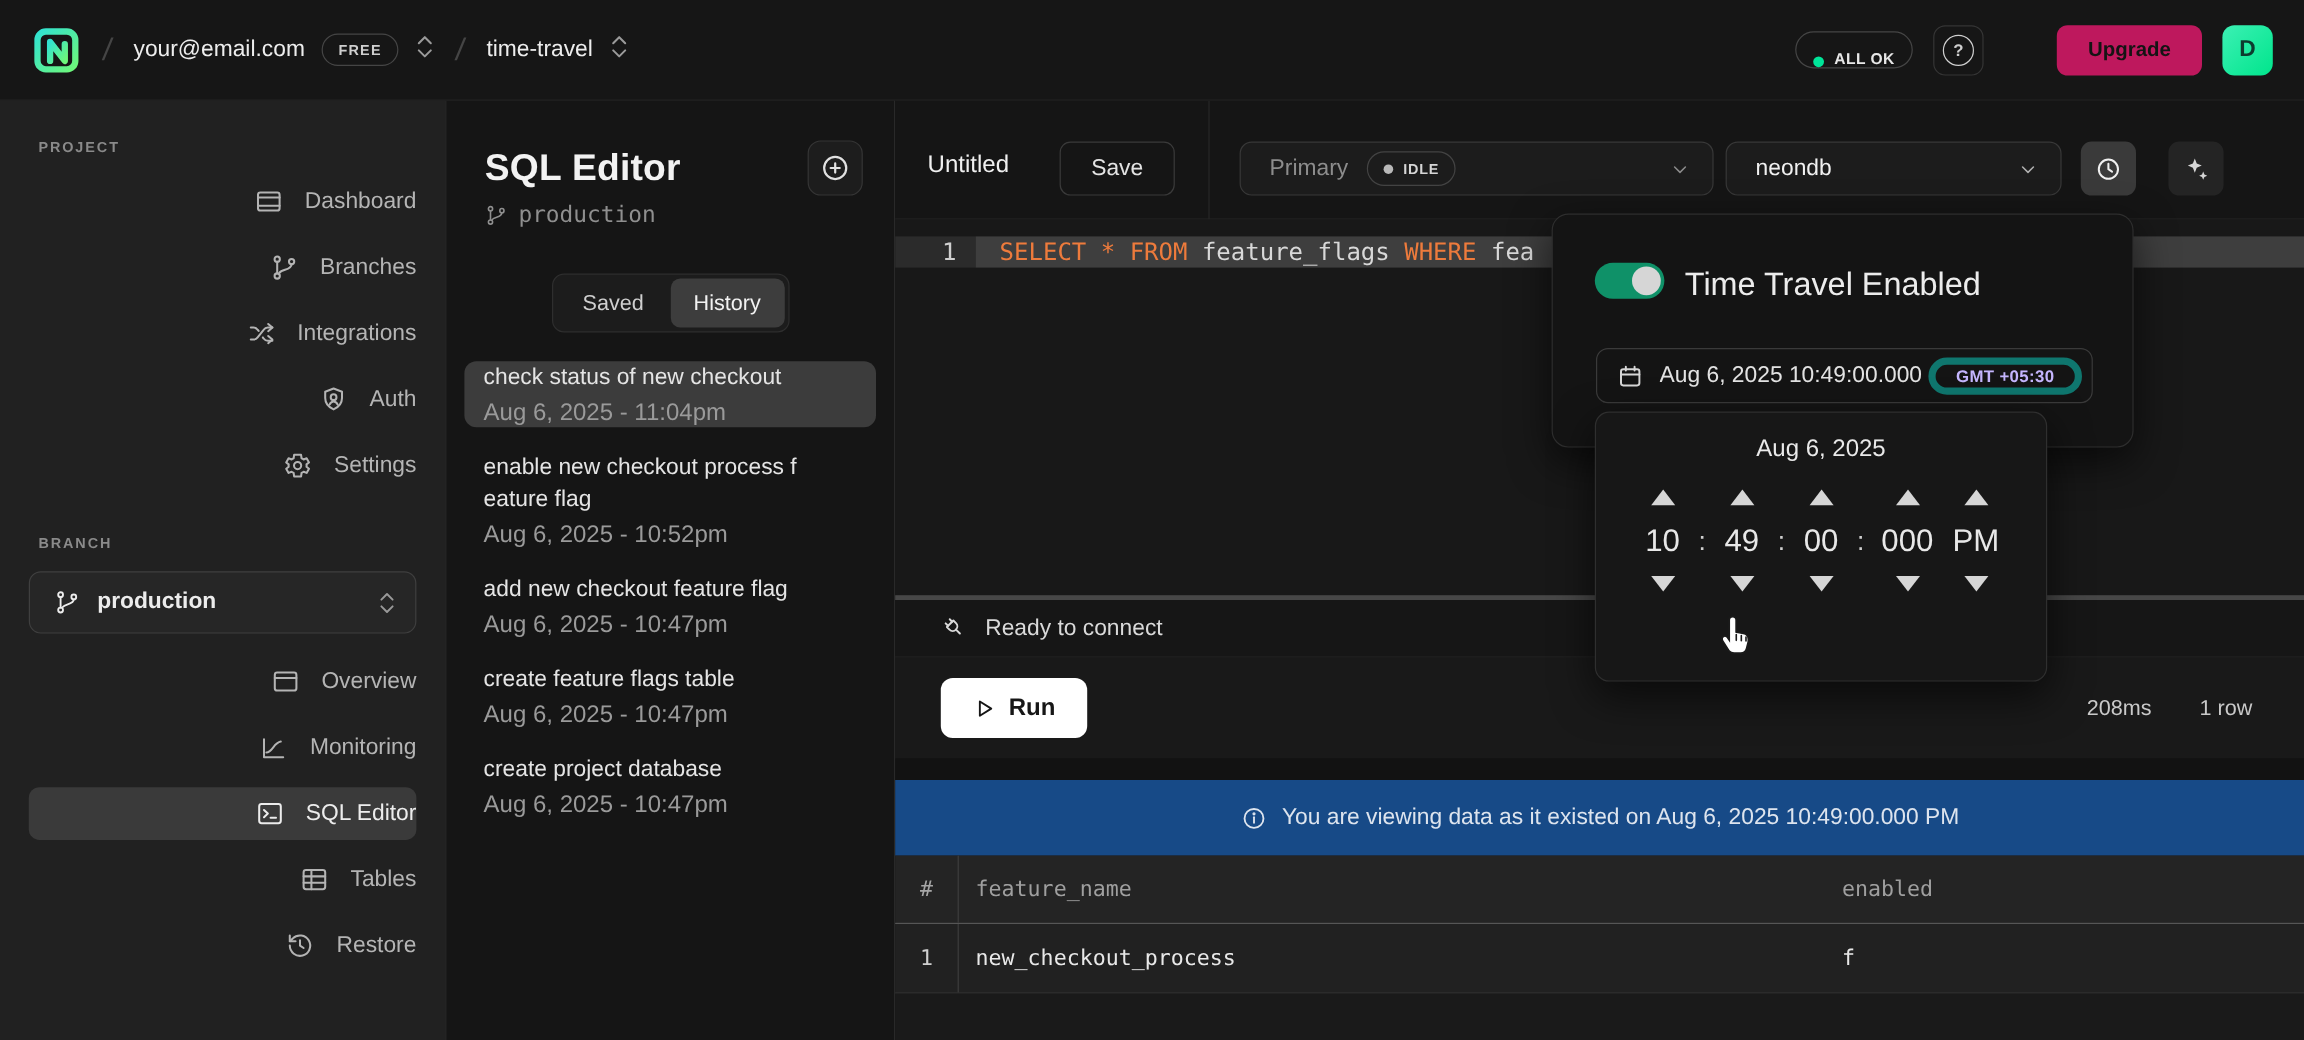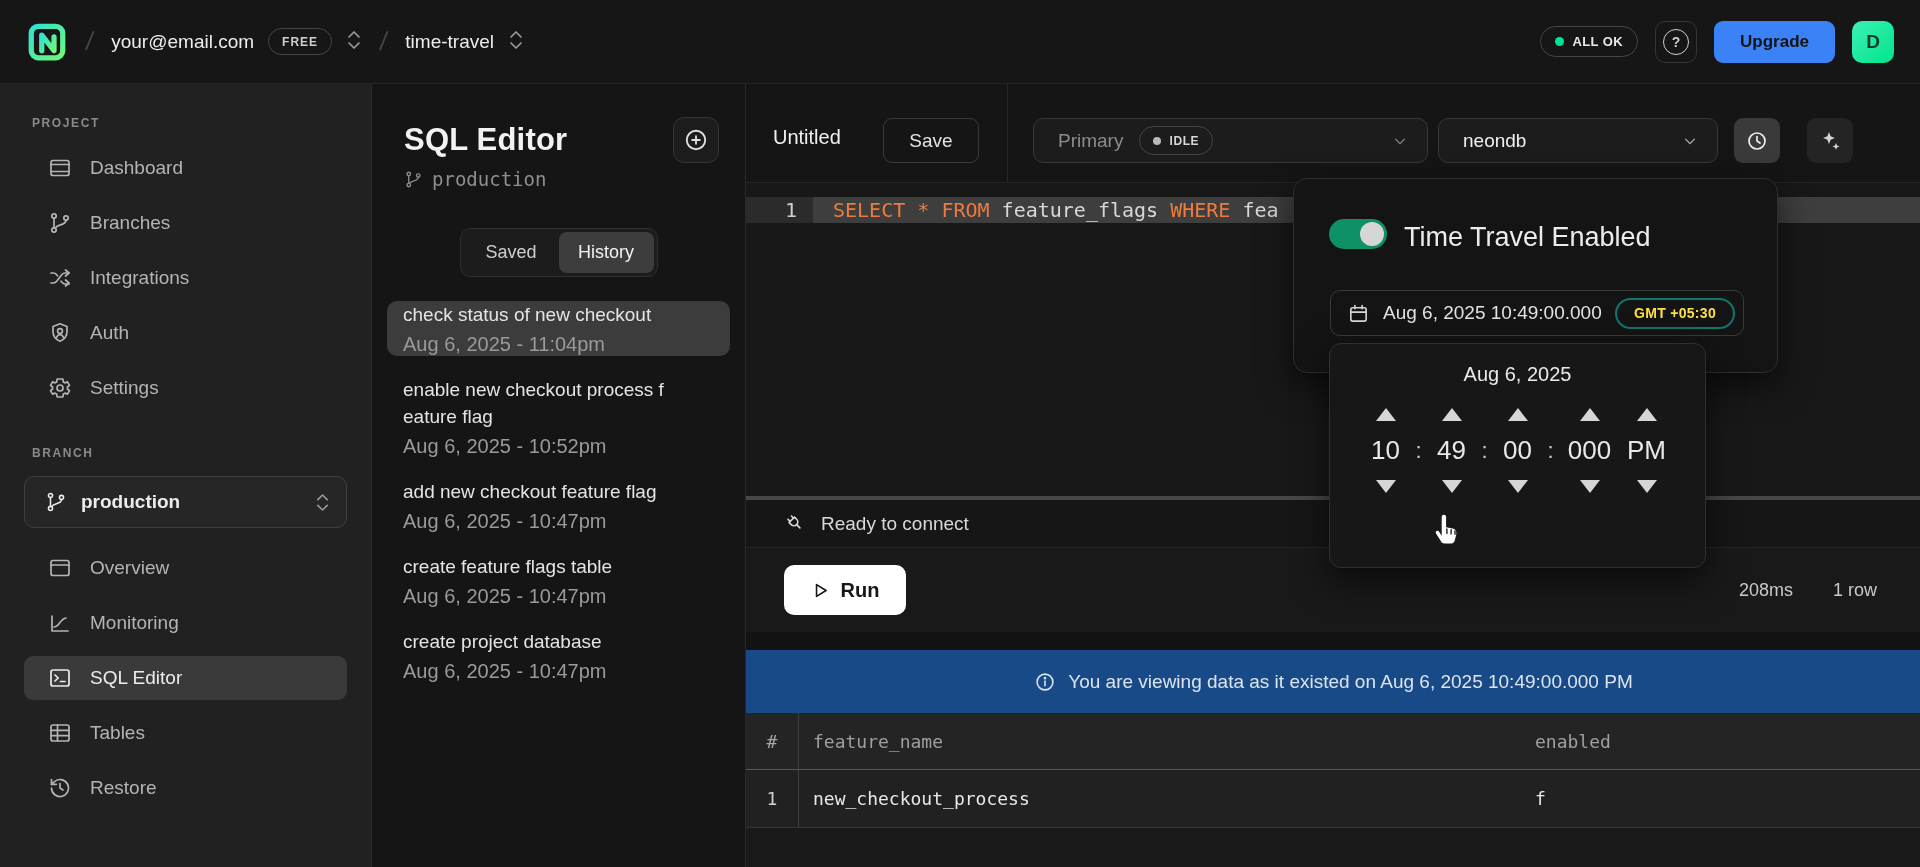--- a/index.html
+++ b/index.html
@@ -9,32 +9,32 @@
   .abs { position:absolute; }
   .row { display:flex; align-items:center; }
   .mono { font-family:"DejaVu Sans Mono", monospace; }
 
   
   #header { left:0; top:0; width:1920px; height:84px; background:#161616; border-bottom:1px solid #262626; display:flex; align-items:center; padding:0 26px; gap:18px; }
   .slash { color:#454545; font-size:26px; font-weight:300; transform:skewX(-8deg); }
   .crumb-text { font-size:19px; color:#ededed; }
   .pill { display:inline-flex; align-items:center; gap:8px; border:1px solid #454545; border-radius:999px; }
   .free-pill { height:27px; padding:0 13px; font-size:12px; font-weight:700; letter-spacing:1px; color:#cfcfcf; }
-  .allok-pill { height:31px; padding:0 14px; font-size:13px; font-weight:700; letter-spacing:.4px; color:#e8e8e8; }
+  .allok-pill { height:31px; padding:0 14px; font-size:13px; font-weight:700; letter-spacing:.4px; color:#e8e8e8;align-items:flex-end; }
   .dot { width:9px; height:9px; border-radius:50%; background:#00e599; }
   .updown { color:#9a9a9a; }
   .help-btn { width:42px; height:42px; border:1px solid #353535; border-radius:10px; display:flex; align-items:center; justify-content:center; background:transparent; cursor:pointer; }
   .help-inner { width:26px; height:26px; border:1.8px solid #cfcfcf; border-radius:50%; display:flex; align-items:center; justify-content:center; font-size:14px; font-weight:700; color:#cfcfcf; }
-  .upgrade-btn { height:42px; padding:0 26px; background:#3b82f6; color:#141414; border:none; border-radius:9px; font-size:17px; font-weight:600; font-family:inherit; cursor:pointer; }
+  .upgrade-btn { height:42px; padding:0 26px; background:#be185d; color:#141414; border:none; border-radius:9px; font-size:17px; font-weight:600; font-family:inherit; cursor:pointer;margin-left:44px; }
   .avatar { width:42px; height:42px; border-radius:10px; background:linear-gradient(135deg,#3cf0b4,#00e58c); color:#0d3b2f; font-size:19px; font-weight:700; display:flex; align-items:center; justify-content:center; }
 
   
   #sidebar { left:0; top:84px; width:371px; height:783px; background:#212121; padding:0 24px; }
   .side-label { margin:32px 0 16px 8px; font-size:12px; font-weight:700; letter-spacing:1.6px; color:#8a8a8a; }
-  .side-item { height:44px; margin-bottom:11px; display:flex; align-items:center; gap:18px; padding:0 0 0 24px; border-radius:9px; font-size:19px; color:#b4b4b4; cursor:pointer; }
+  .side-item { height:44px; margin-bottom:11px; display:flex; align-items:center; gap:18px; padding:0 0 0 24px; border-radius:9px; font-size:19px; color:#b4b4b4; cursor:pointer;justify-content:flex-end; }
   .side-item svg { flex:0 0 auto; }
   .side-item.active { background:#3a3a3a; color:#ececec; }
   .branch-select { margin:10px 0 18px 0; height:52px; border:1px solid #3f3f3f; background:#262626; border-radius:10px; display:flex; align-items:center; gap:14px; padding:0 16px 0 20px; cursor:pointer; }
   .branch-select .lbl { font-size:19px; font-weight:600; color:#ececec; flex:1; }
   svg.icon { stroke:#b4b4b4; fill:none; stroke-width:1.7; stroke-linecap:round; stroke-linejoin:round; }
   .side-item.active svg.icon { stroke:#ececec; }
 
   
   #panel2 { left:371px; top:84px; width:374px; height:783px; background:#151515; border-left:1px solid #292929; padding:0 15px; }
   .panel-title { margin:38px 0 0 17px; font-size:31px; font-weight:700; color:#f2f2f2; letter-spacing:.2px; }
@@ -98,21 +98,21 @@
   #trow .cell { color:#e8e8e8; }
   #belowtable { left:0; top:744px; width:1175px; height:39px; background:#1a1a1a; }
 
   
   #tt-popup { left:547px; top:94px; width:485px; height:195px; background:#141414; border:1px solid #2e2e2e; border-radius:14px; box-shadow:0 12px 34px rgba(0,0,0,.6); z-index:5; }
   .toggle { position:absolute; left:35px; top:40px; width:58px; height:30px; background:#0f9168; border-radius:15px; cursor:pointer; }
   .knob { position:absolute; right:3px; top:3px; width:24px; height:24px; background:#d6d6d6; border-radius:50%; }
   .tt-label { position:absolute; left:110px; top:43px; font-size:27px; color:#ececec; }
   .dt-input { position:absolute; left:36px; top:111px; width:414px; height:46px; border:1px solid #3a3a3a; border-radius:10px; display:flex; align-items:center; padding:0 8px 0 16px; cursor:text; }
   .dt-text { margin-left:13px; font-size:19px; color:#e2e2e2; white-space:nowrap; overflow:hidden; flex:1; }
-  .tz-pill { flex:0 0 auto; height:31px; padding:0 17px; display:inline-flex; align-items:center; border:2px solid #0f766e; border-radius:999px; font-size:14px; font-weight:700; letter-spacing:.3px; color:#fde047; }
+  .tz-pill { flex:0 0 auto; height:31px; padding:0 17px; display:inline-flex; align-items:center; border:6px solid #0f766e; border-radius:999px; font-size:14px; font-weight:700; letter-spacing:.3px; color:#c4b5fd; }
 
   #picker { left:583px; top:259px; width:377px; height:225px; background:#171717; border:1px solid #2f2f2f; border-radius:12px; box-shadow:0 12px 34px rgba(0,0,0,.6); z-index:6; }
   .picker-date { margin-top:19px; text-align:center; font-size:20px; color:#e9e9e9; }
   .spin-grid { margin-top:22px; display:grid; grid-template-columns:46px 16px 46px 16px 46px 16px 58px 52px; justify-content:center; align-items:center; row-gap:14px; column-gap:2px; text-align:center; }
   .tri-up { width:0; height:0; border-left:10px solid transparent; border-right:10px solid transparent; border-bottom:13px solid #d6d6d6; margin:0 auto; cursor:pointer; }
   .tri-down { width:0; height:0; border-left:10px solid transparent; border-right:10px solid transparent; border-top:13px solid #d6d6d6; margin:0 auto; cursor:pointer; }
   .spin-val { font-size:26px; color:#e8e8e8; }
   .spin-sep { font-size:22px; color:#cfcfcf; }
   #hand-cursor { position:absolute; left:98px; top:166px; z-index:7; }
 </style>

